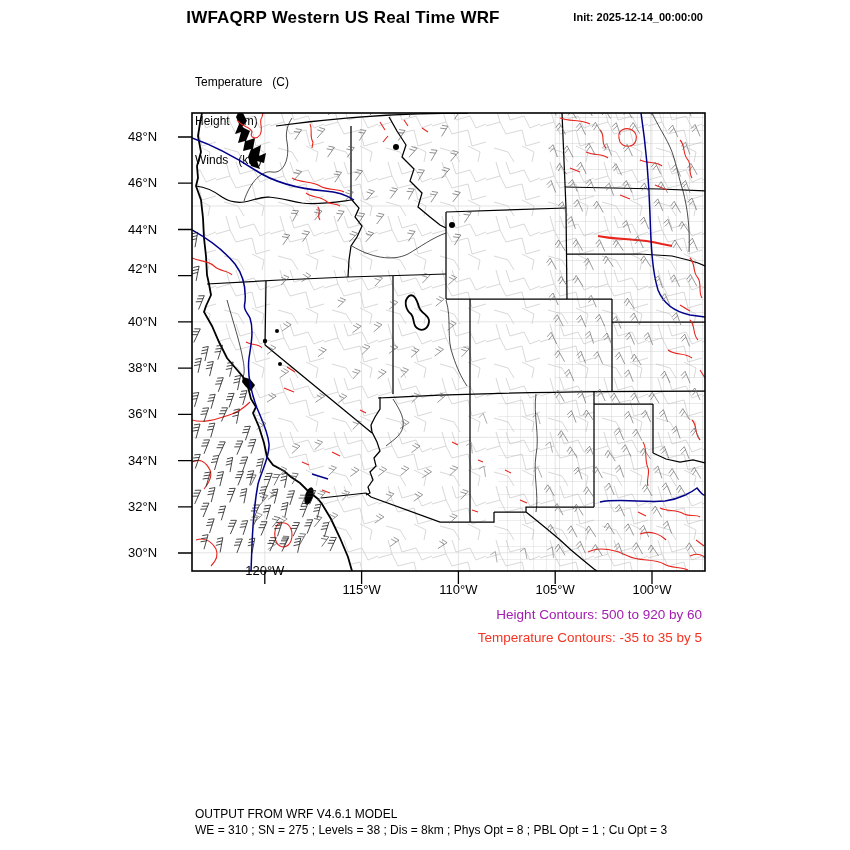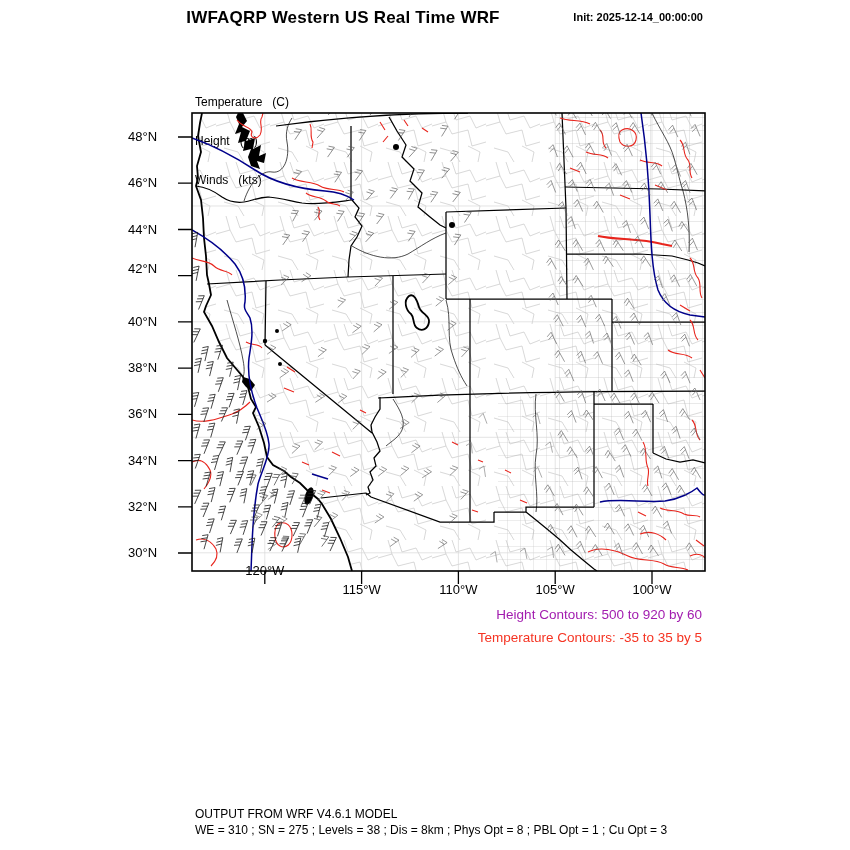--- a/index.html
+++ b/index.html
@@ -1,21 +1,21 @@
 <!DOCTYPE html>
 <html><head>
 <meta charset="utf-8">
 <style>
   html,body{margin:0;padding:0;background:#fff;}
   body{width:850px;height:850px;position:relative;overflow:hidden;
        font-family:"Liberation Sans",sans-serif;color:#000;}
   .abs{position:absolute;}
   #title{left:98px;top:8px;width:490px;text-align:center;font-size:17px;font-weight:bold;letter-spacing:.2px;}
   #init-block{left:470px;top:10px;width:233px;text-align:right;font-size:11px;font-weight:bold;line-height:14px;}
-  #params{left:195px;top:70px;font-size:12px;line-height:13px;white-space:pre;}
+  #params{left:195px;top:50px;font-size:12px;line-height:13px;white-space:pre;}
   .lat-label{width:50px;text-align:left;font-size:13px;}
   .lon-label{width:64px;text-align:center;font-size:13px;}
   #legend-height{right:148px;top:607px;font-size:13.5px;}
   #legend-temp{right:148px;top:630px;font-size:13.5px;}
   #footer1{left:195px;top:807px;font-size:12px;}
   #footer2{left:195px;top:823px;font-size:12px;white-space:pre;}
   svg{position:absolute;left:0;top:0;}
 </style>
 </head>
 <body>

